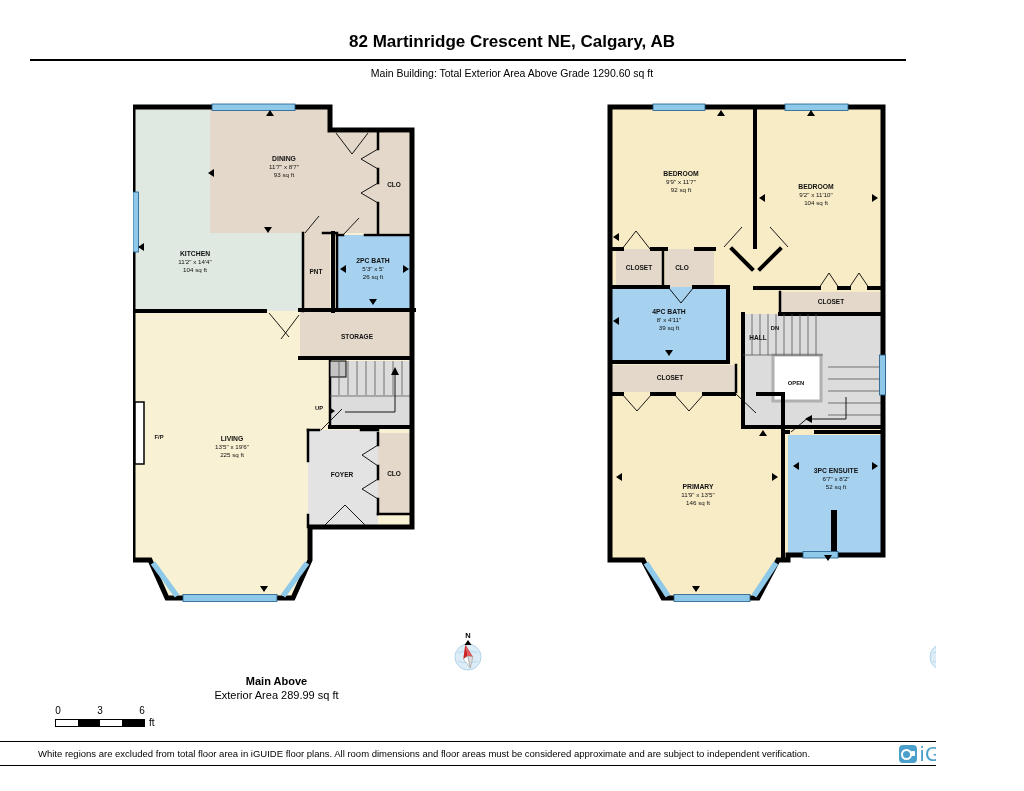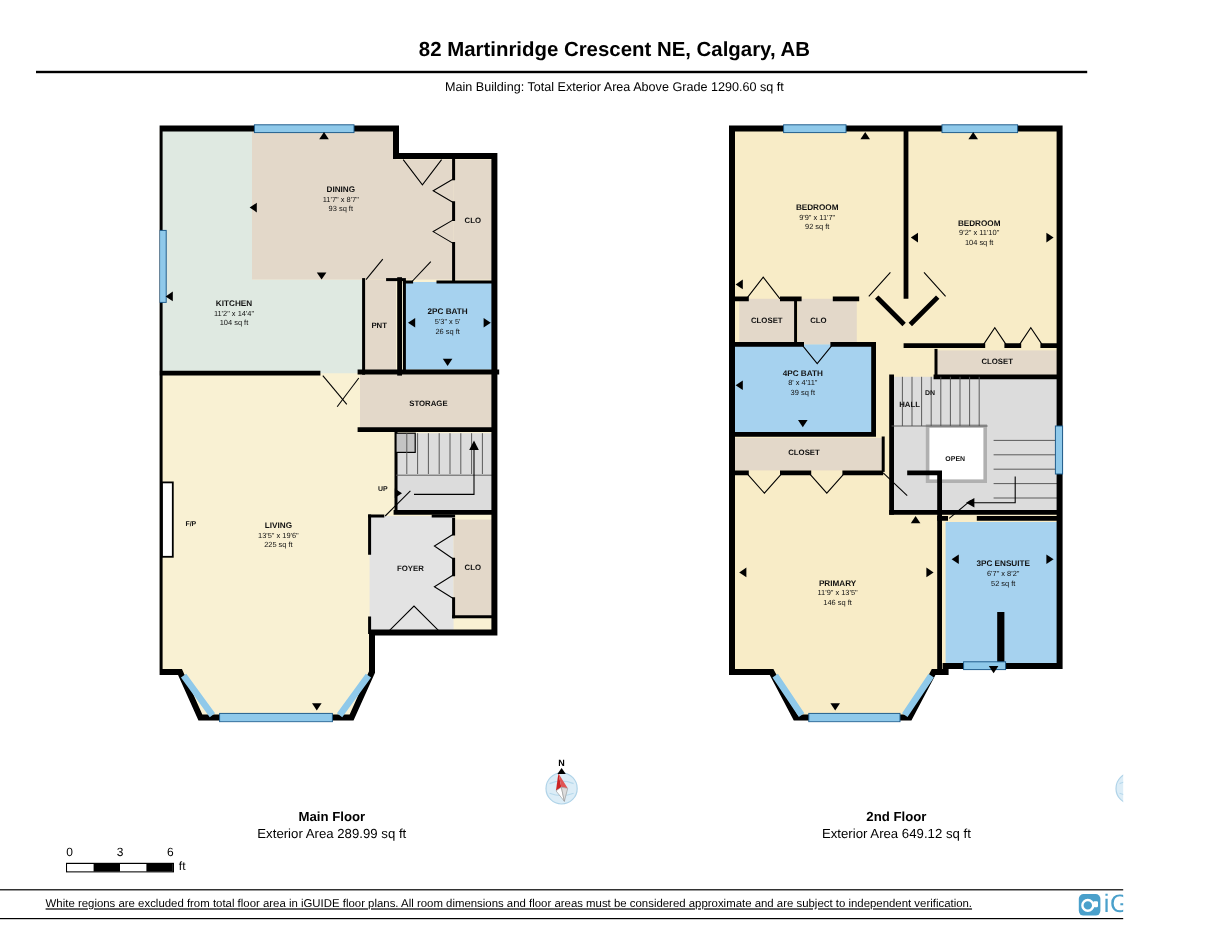--- a/index.html
+++ b/index.html
@@ -26,21 +26,21 @@
   .scalebar .bar{position:relative;margin-top:2px;width:88px;height:6px;border:1px solid #000;display:flex;}
   .scalebar .bar i{flex:1;}
   .scalebar .bar i:nth-child(1),.scalebar .bar i:nth-child(3){background:#fff;}
   .scalebar .bar i:nth-child(2),.scalebar .bar i:nth-child(4){background:#000;}
   .scalebar .unit{position:absolute;left:94px;top:12px;}
   .prepared{position:absolute;left:700px;top:716px;width:290px;text-align:right;font-size:10.5px;}
   .footstrip{position:absolute;left:0;top:741px;width:1024px;height:25px;
              border-top:1.5px solid #000;border-bottom:1.5px solid #000;
              display:flex;align-items:center;justify-content:space-between;
              box-sizing:border-box;padding:0 30px 0 38px;}
-  .disclaimer{font-size:9.5px;text-decoration:underline;}
+  .disclaimer{font-size:9.5px;}
   .logo{display:flex;align-items:center;gap:3px;margin-left:46px;}
   .logo-ic{position:relative;width:18px;height:18px;background:#4aa0cb;border-radius:4px;}
   .logo-ic .ring{position:absolute;left:2.5px;top:4px;width:7px;height:7px;border:2px solid #fff;border-radius:50%;}
   .logo-ic .slot{position:absolute;right:2px;top:6px;width:4px;height:5px;background:#fff;border-radius:1px;}
   .logo-tx{font-size:21px;color:#4aa0cb;letter-spacing:.5px;}
 </style>
 </head>
 <body>
 
 <div id="page">
@@ -280,26 +280,22 @@
         <polygon points="18,15 23,29 18,27" fill="#e05555"></polygon>
         <polygon points="13,29 18,27 18,39" fill="#ffffff" stroke="#999" stroke-width="0.5"></polygon>
         <polygon points="23,29 18,27 18,39" fill="#dddddd" stroke="#999" stroke-width="0.5"></polygon>
       </g>
       <polygon points="18,11 14.5,16 21.5,16" fill="#000"></polygon>
       <text x="18" y="9" text-anchor="middle" font-size="7.5" font-weight="bold" fill="#000">N</text>
     </svg>
   </div>
 
   <div class="caption" style="left:133px;top:674px;width:287px;">
-    <div class="c1">Main Floor</div>
+    <div class="c1">Main Above</div>
     <div class="c2">Exterior Area 289.99 sq ft</div>
-  </div>
-  <div class="caption" style="left:606px;top:674px;width:282px;">
-    <div class="c1">2nd Floor</div>
-    <div class="c2">Exterior Area 649.12 sq ft</div>
   </div>
 
   <div class="scalebar">
     <div class="nums">
       <span style="left:3px;">0</span>
       <span style="left:45px;">3</span>
       <span style="left:87px;">6</span>
     </div>
     <div class="bar">
         <i></i>

